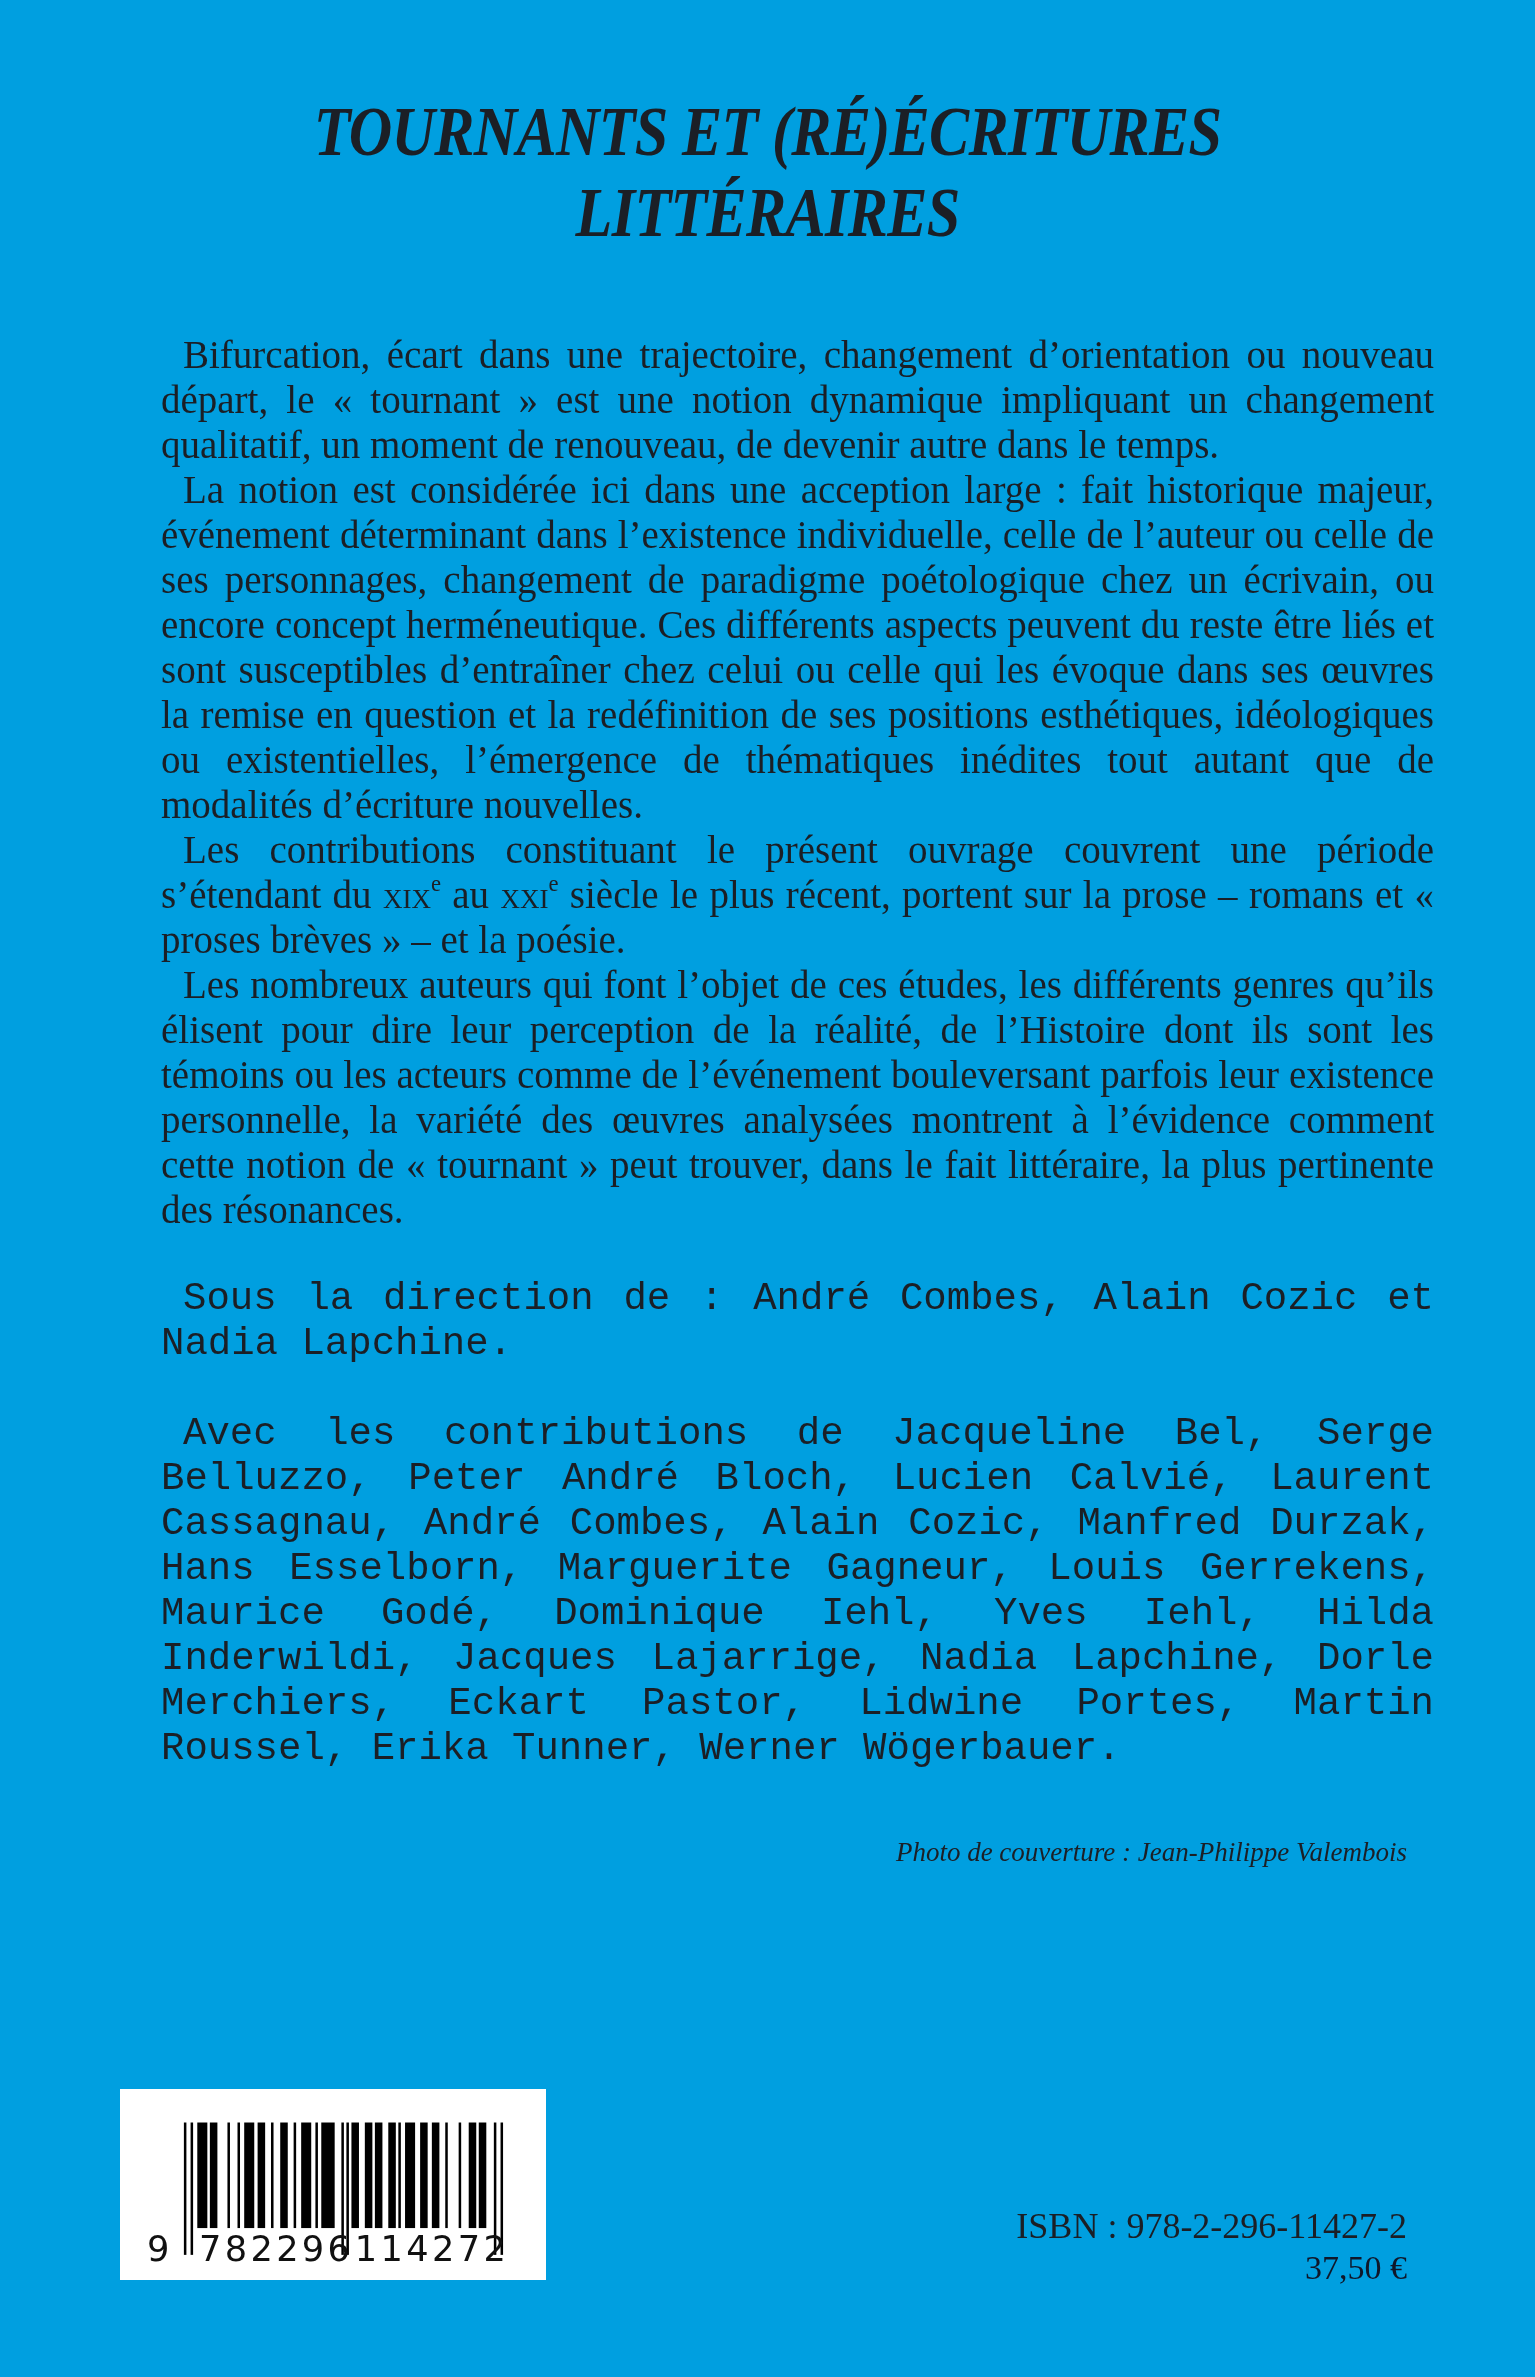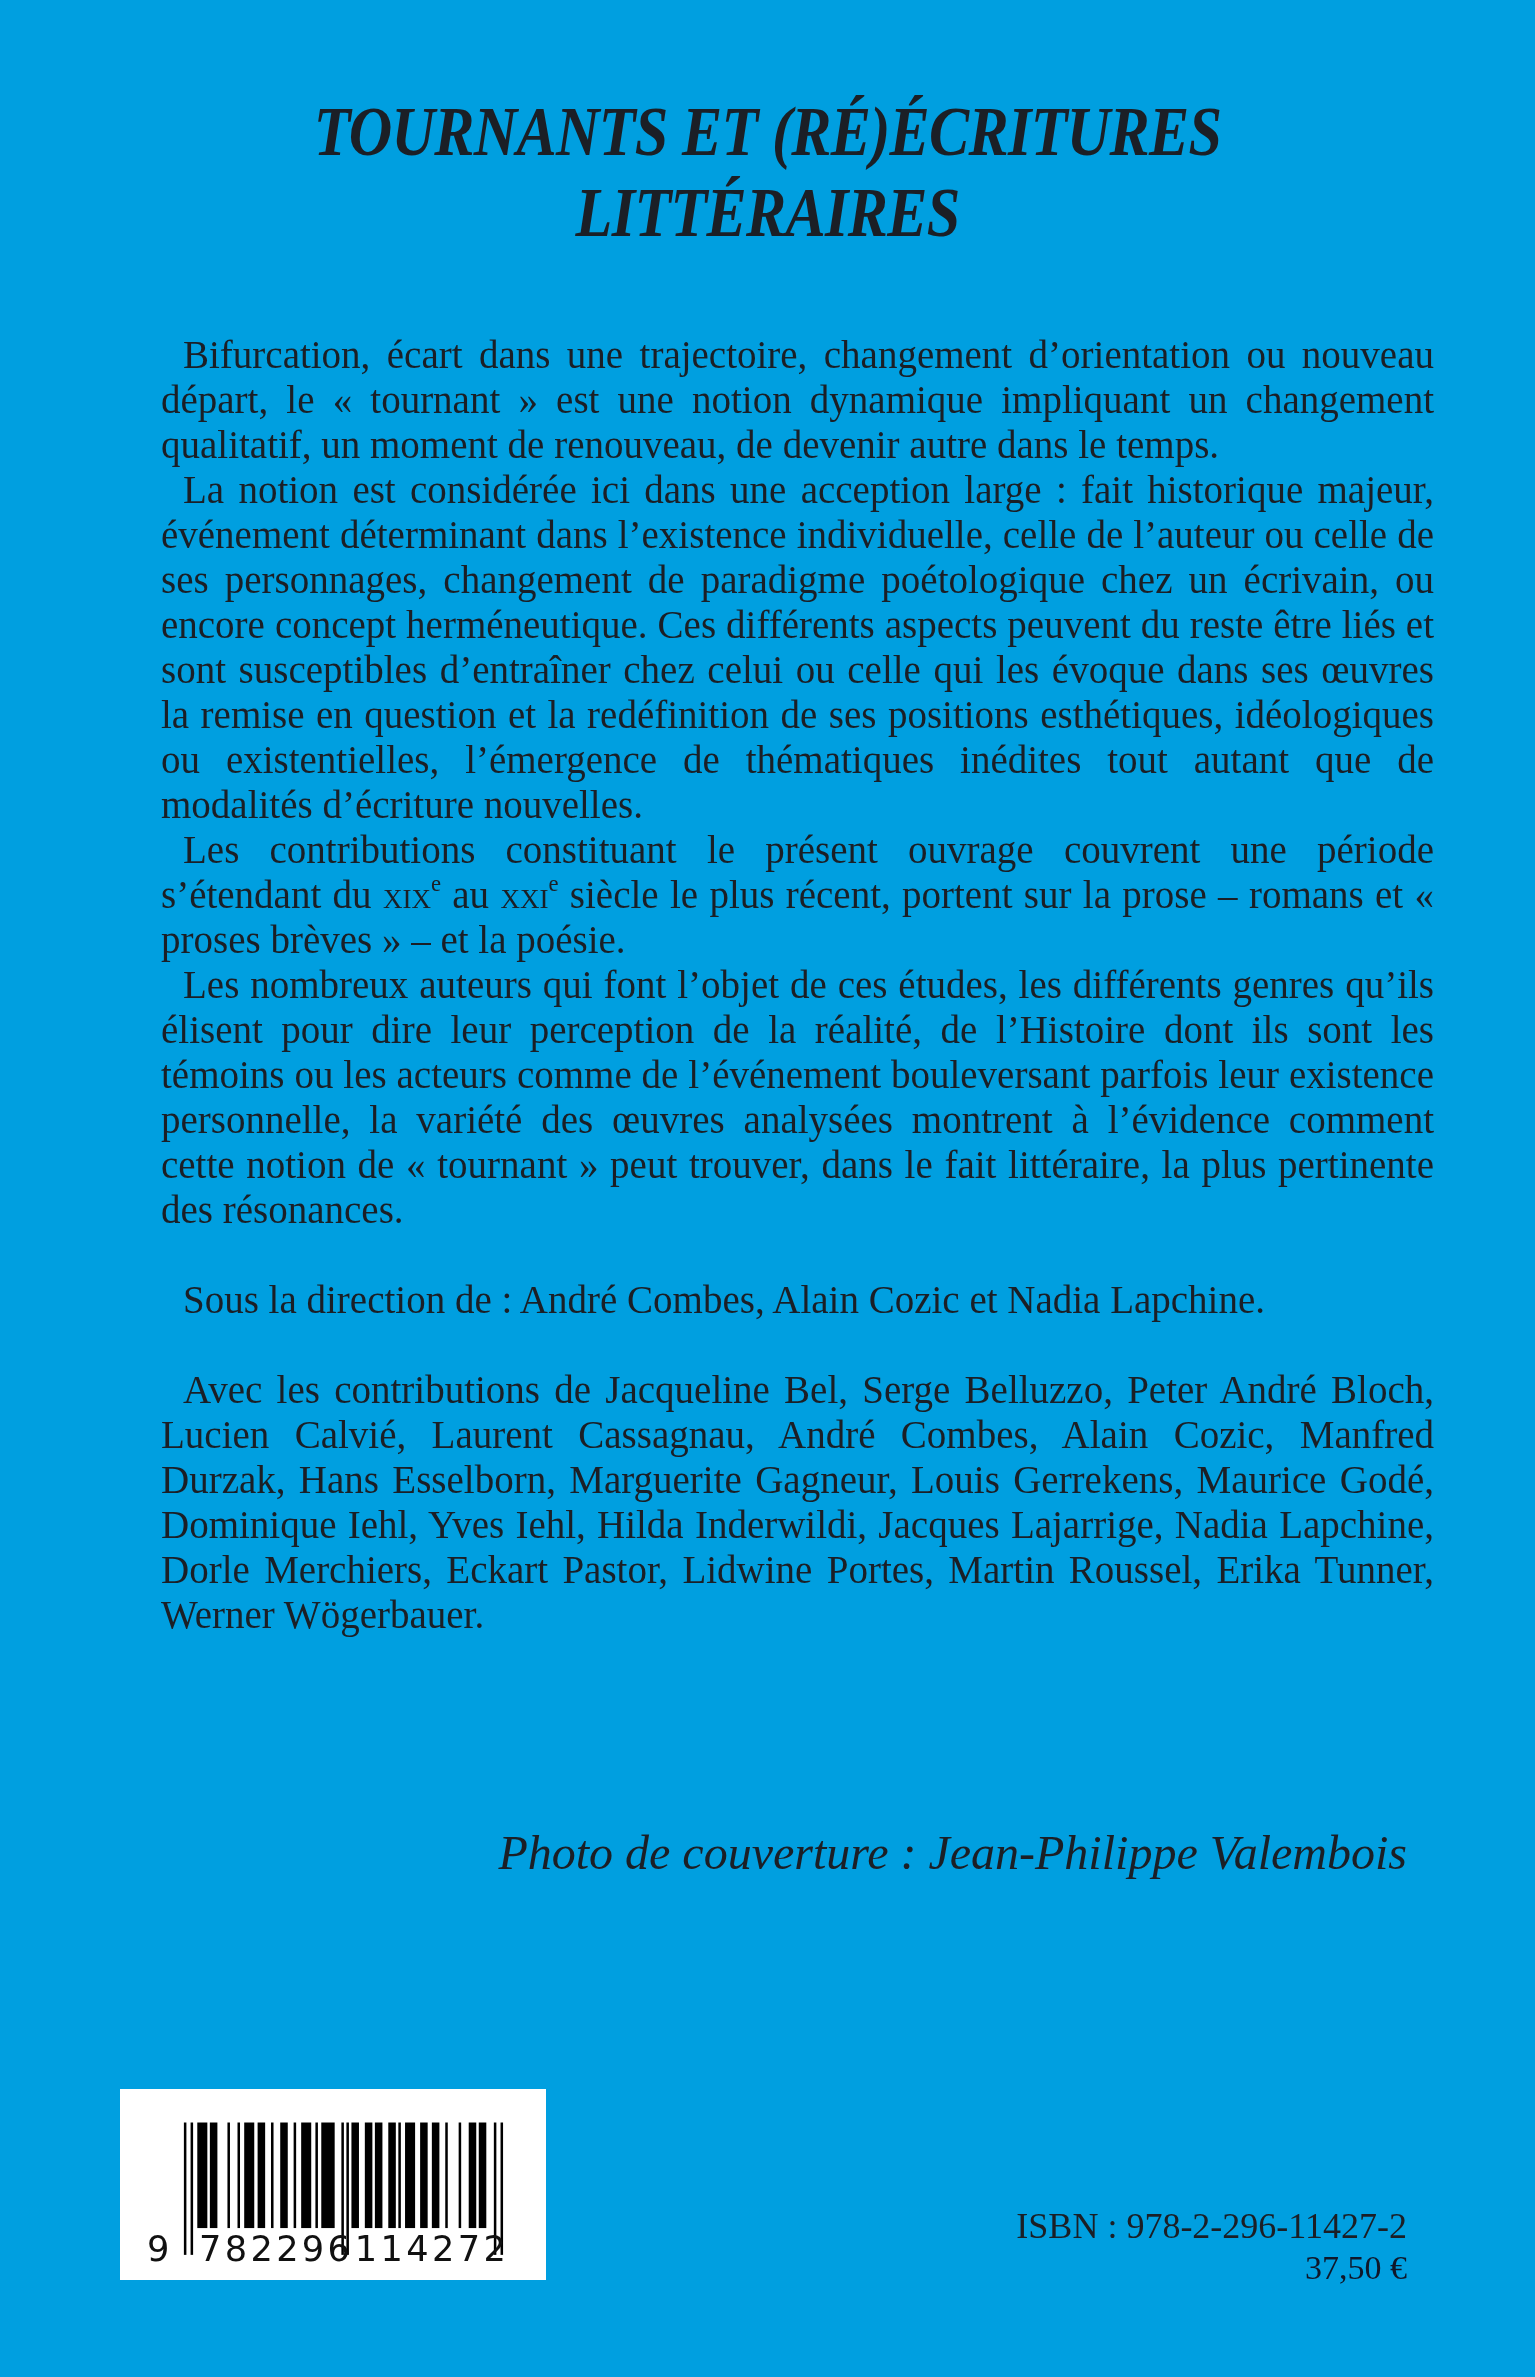--- a/index.html
+++ b/index.html
@@ -19,26 +19,26 @@
     transform: scaleX(0.86); transform-origin: center top;
     color: #1b1f26;
   }
   .title .line { display: block; }
   .body {
     position: absolute; left: 161px; top: 332px; width: 1273px;
     font-size: 39px; line-height: 45px;
     text-align: justify;
   }
   .body p { margin: 0; text-indent: 22px; }
-  .body p.gap { margin-top: 45px; }
+  .body p.gap { margin-top: 45px; font-family: Liberation Mono, monospace; }
   .sc { font-variant: small-caps; text-transform: lowercase; font-size: 1em; }
   .body sup { font-size: 0.58em; line-height: 0; vertical-align: 0.75em; }
   .credit {
     position: absolute; right: 128px; top: 1829px;
-    font-size: 48px; font-style: italic; line-height: 47px;
+    font-size: 27px; font-style: italic; line-height: 47px;
     white-space: nowrap;
   }
   .barcode-box {
     position: absolute; left: 120px; top: 2089px;
     width: 426px; height: 191px; background: #ffffff;
   }
   .barcode-box svg { display: block; }
   .isbn {
     position: absolute; right: 128px; top: 2206px;
     font-size: 36px; line-height: 40px; white-space: nowrap;

